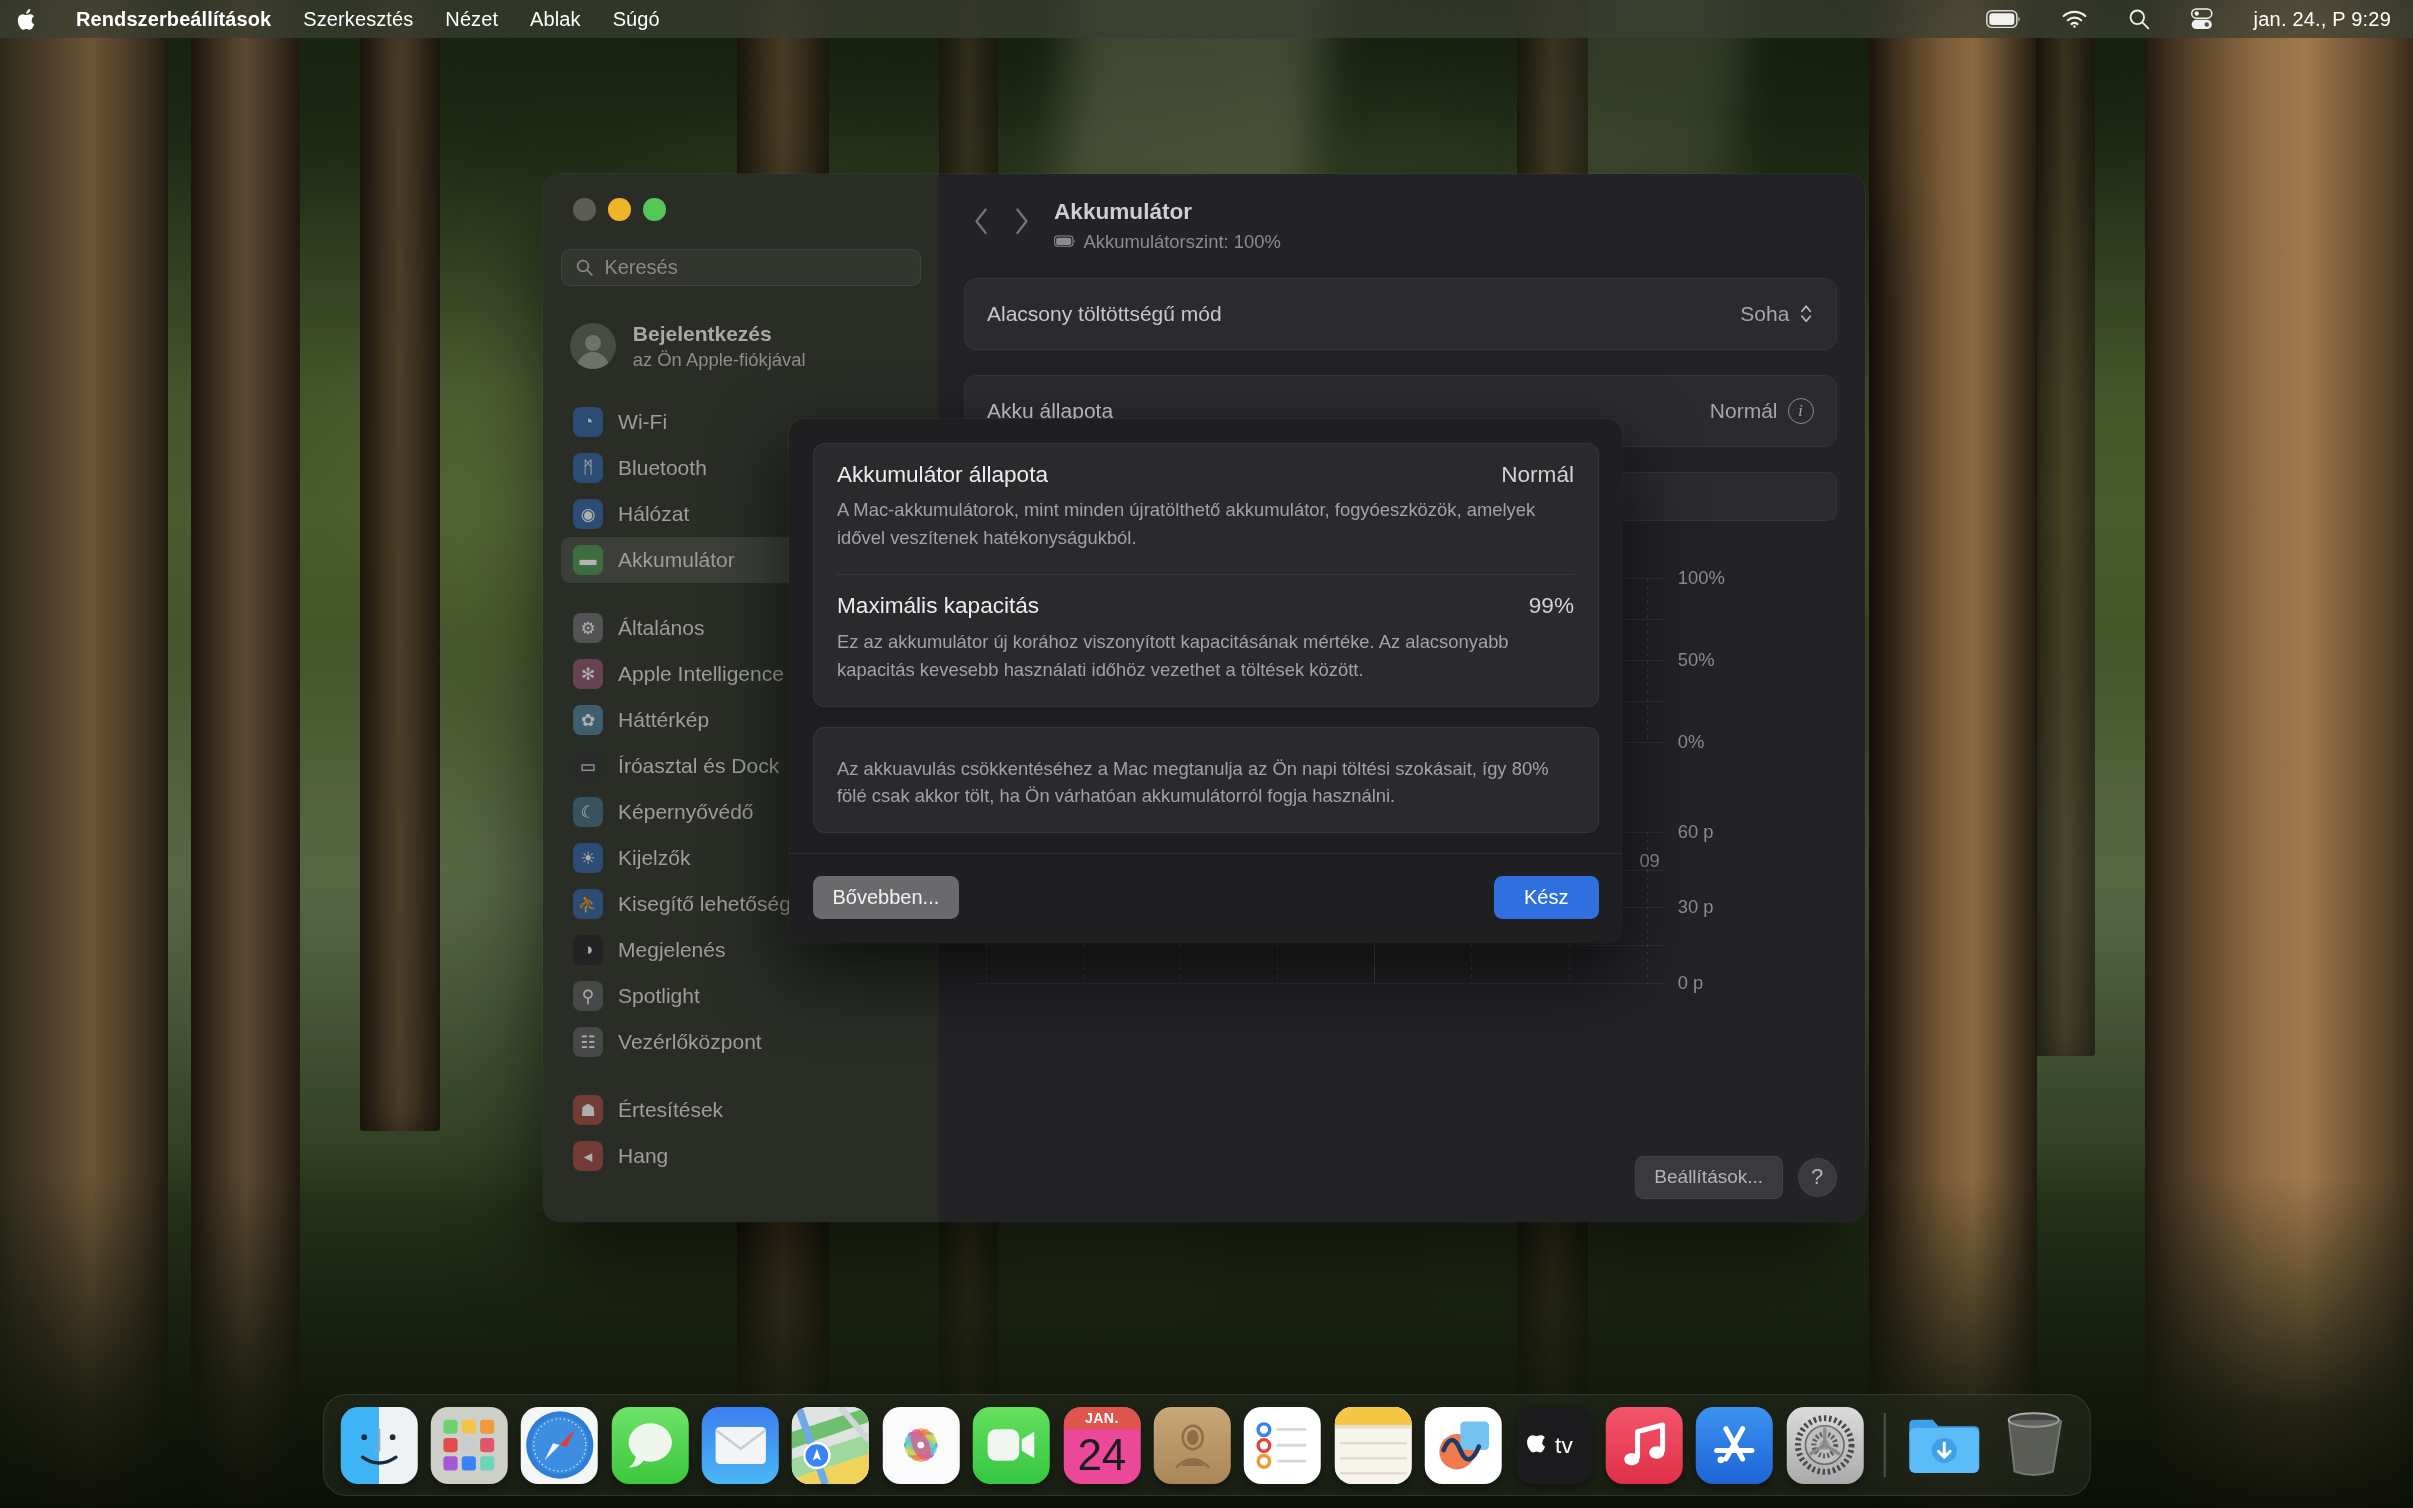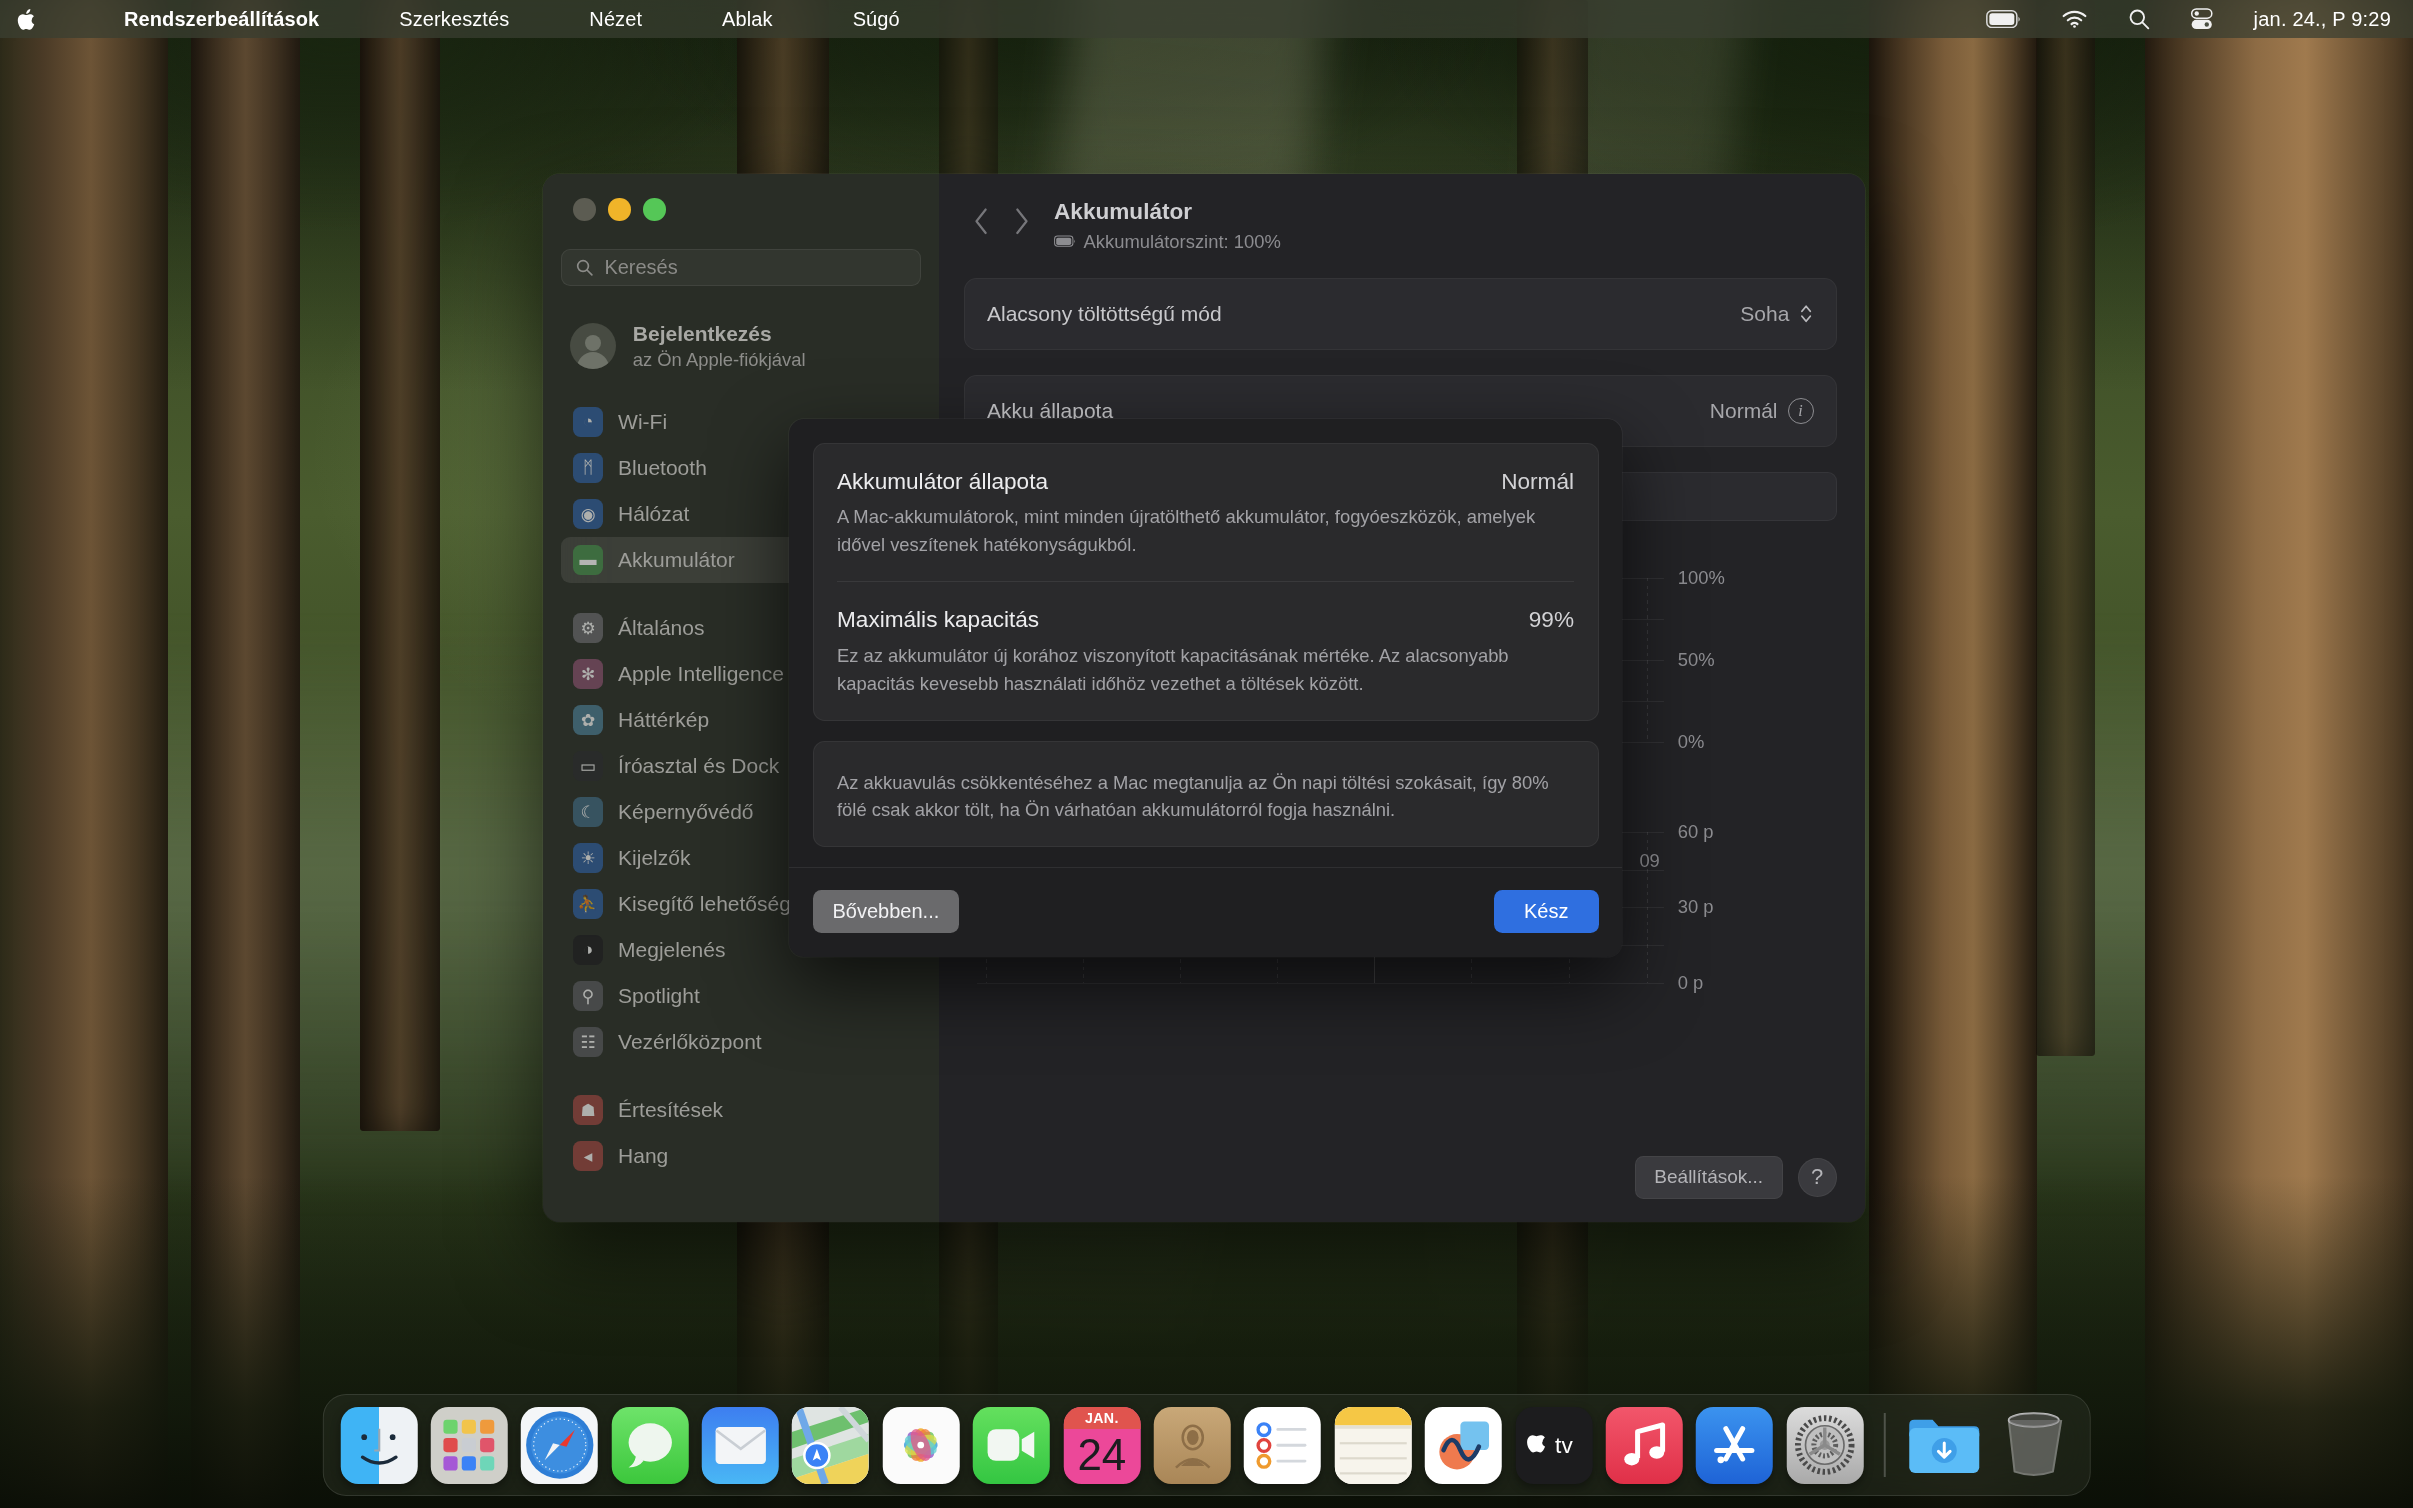--- a/index.html
+++ b/index.html
@@ -49,21 +49,21 @@
     position:absolute; top:0; left:0; right:0; height:38px;
     background:rgba(58,64,50,.72);
     backdrop-filter:blur(22px);
     display:flex; align-items:center;
     padding:0 22px 0 17px;
     color:#fff; font-size:20px;
     z-index:50;
   }
   .mb-left { display:flex; align-items:center; gap:32px; }
   .apple-logo { width:22px; height:25px; display:block; margin-right:5px; }
-  .mb-item { cursor:default; white-space:nowrap; letter-spacing:0.1px;margin-left:48px; }
+  .mb-item { cursor:default; white-space:nowrap; letter-spacing:0.1px; }
   .mb-item.app-name { font-weight:bold; }
   .mb-right { margin-left:auto; display:flex; align-items:center; gap:40px; }
   .mb-clock { font-size:20px; white-space:nowrap; letter-spacing:0.2px; }
 
   
   #settings-window {
     position:absolute; left:543px; top:174px; width:1322px; height:1048px;
     border-radius:17px; overflow:hidden;
     background:#26262a;
     box-shadow:0 34px 84px rgba(0,0,0,.62), 0 0 0 0.8px rgba(255,255,255,.07);
@@ -175,21 +175,21 @@
     background:#1f1f21; border-radius:15px;
     box-shadow:0 28.5px 75px rgba(0,0,0,.66), 0 0 0 0.8px rgba(255,255,255,.06);
     z-index:40; padding:23.5px 23.5px 0 23.5px;
   }
   .sheet-card {
     background:#2a2a2c; border-radius:11.7px; border:0.8px solid rgba(255,255,255,.055);
     margin-bottom:20px;
   }
   .sc-sec { padding:18.4px 23.5px 22px 23.5px; }
   .sc-divider { height:0.8px; background:rgba(255,255,255,.075); margin:0 23.5px; }
-  .sc-head { display:flex; align-items:flex-start; justify-content:space-between; gap:17px;margin-top:7px; }
+  .sc-head { display:flex; align-items:flex-start; justify-content:space-between; gap:17px; }
   .sc-title { color:#ececee; font-size:22.6px; }
   .sc-val { color:#d2d2d5; font-size:22.6px; white-space:nowrap; }
   .sc-desc { color:#a2a2a6; font-size:18.4px; line-height:1.52; margin-top:8.4px; max-width:754px; }
 
   .toggle { width:52px; height:28.5px; border-radius:14.2px; background:#3574f0; position:relative;
             flex:0 0 52px; }
   .toggle::after { content:""; position:absolute; top:1.7px; right:1.7px; width:25px; height:25px;
                    border-radius:50%; background:#d4d4d6; box-shadow:0 0.8px 2.5px rgba(0,0,0,.4); }
 
   .sheet-footer {

